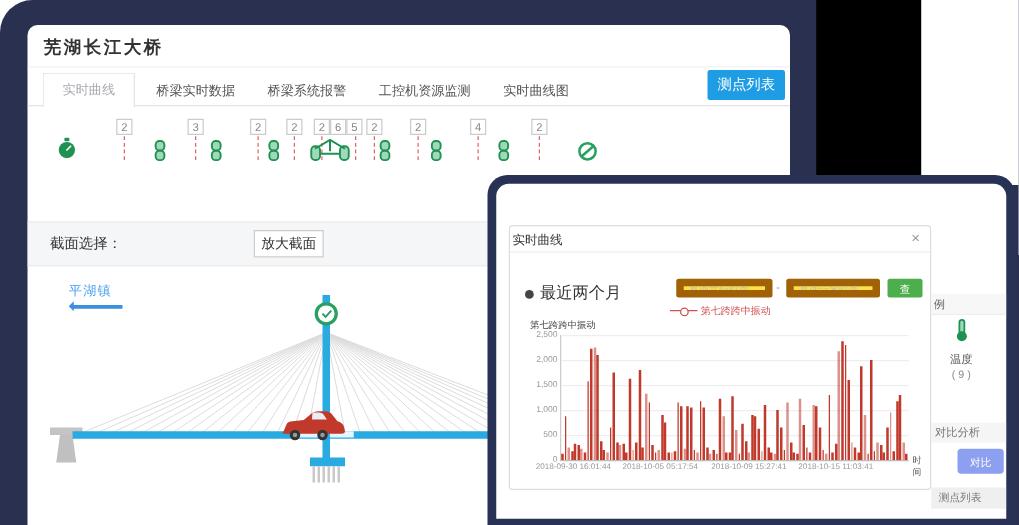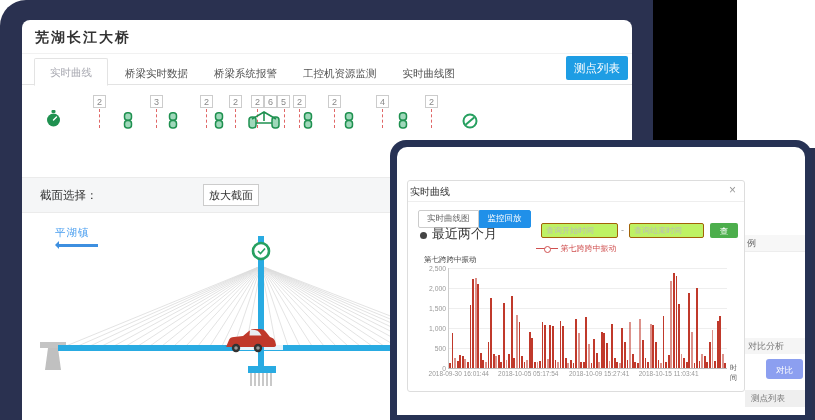--- a/index.html
+++ b/index.html
@@ -57,22 +57,22 @@
           border-radius:3px;box-sizing:border-box}
   .dlg-head{position:relative;height:20px;border-bottom:1px solid #eee}
   .dlg-title{position:absolute;left:2px;top:4px;font-size:10px;color:#333}
   .dlg-close{position:absolute;right:8px;top:2px;font-size:12px;color:#999;cursor:pointer}
   .dlg-tabs{position:absolute;left:10px;top:26px;white-space:nowrap}
   .dlg-tab{display:inline-block;font-size:8.5px;padding:2px 8px;border:1px solid #ccc;color:#666;background:#fff;cursor:pointer}
   .dlg-tab.first{border-radius:2px 0 0 2px}
   .dlg-tab.active{background:#2090e9;border-color:#2090e9;color:#fff;border-radius:0 2px 2px 0}
   .radio-row{position:absolute;left:12px;top:44px;font-size:13px;color:#333;cursor:pointer}
   .radio-dot{display:inline-block;width:7px;height:7px;border-radius:50%;background:#444;vertical-align:-1px;margin-right:5px}
-  .dt-input{position:absolute;top:42px;height:15px;border:1px solid #a16207;border-radius:2px;font-size:8px;color:#666;
-            padding:0 4px;box-sizing:border-box;background:#bef264}
+  .dt-input{position:absolute;top:42px;height:15px;border:6px solid #a16207;border-radius:2px;font-size:8px;color:#666;
+            padding:0 4px;box-sizing:border-box;background:#fde047}
   .dt-input::placeholder{color:#bbb}
   .dt-sep{position:absolute;top:44px;font-size:9px;color:#999}
   .query-btn{position:absolute;left:302px;top:42px;width:28px;height:15px;background:#4cae4c;color:#fff;border:none;
              font-size:8.5px;border-radius:2px;text-align:center;line-height:15px;cursor:pointer}
   .chart-legend{position:absolute;left:0;top:62px;width:100%;text-align:center;font-size:8px;color:#d05050}
   .chart-legend .mk{display:inline-block;width:22px;height:7px;position:relative;vertical-align:middle;margin-right:3px}
   .chart-legend .mk:before{content:"";position:absolute;left:0;top:3px;width:22px;border-top:1px solid #d05050}
   .chart-legend .mk:after{content:"";position:absolute;left:8px;top:0.5px;width:5px;height:5px;border:1px solid #d05050;border-radius:50%;background:#fff}
   
   .chart-block{position:absolute;left:10px;top:74px;width:318px;height:132px}
@@ -280,23 +280,20 @@
   </svg>
 </div>
 
 <div class="modal-frame">
   <div class="modal-inner">
 
     <div class="dialog">
       <div class="dlg-head">
         <span class="dlg-title">实时曲线</span>
         <span class="dlg-close">×</span>
-      </div>
-      <div class="dlg-tabs">
-        <span class="dlg-tab first">实时曲线图</span><span class="dlg-tab active">监控回放</span>
       </div>
       <div class="radio-row">
         <span class="radio-dot"></span><span>最近两个月</span>
       </div>
       <input class="dt-input" style="left: 133px; width: 77px;" placeholder="查询开始时间">
       <span class="dt-sep" style="left:213px">-</span>
       <input class="dt-input" style="left: 221px; width: 75px;" placeholder="查询结束时间">
       <button class="query-btn">查询</button>
 
       <div class="chart-legend">
@@ -428,17 +425,25 @@
             <div class="xtick" style="left: 3.5%;">2018-09-30 16:01:44</div>
             <div class="xtick" style="left: 28.5%;">2018-10-05 05:17:54</div>
             <div class="xtick" style="left: 54%;">2018-10-09 15:27:41</div>
             <div class="xtick" style="left: 79%;">2018-10-15 11:03:41</div>
           </div>
         <div class="x-axis-name">时间</div>
       </div>
     </div>
 
     <div class="sp-head">例</div>
+    <div class="sp-temp">
+      <svg width="11" height="19" viewBox="0 0 11 19">
+        <rect x="3.5" y="0.8" width="4" height="11" rx="2" fill="#9fd8ba" stroke="#1f9150" stroke-width="1.4"></rect>
+        <circle cx="5.5" cy="14" r="4" fill="#1f9150"></circle>
+      </svg>
+      <div class="t-label">温度</div>
+      <div class="t-count">( 9 )</div>
+    </div>
     <div class="sp-sec">对比分析</div>
     <button class="sp-btn">对比分析</button>
     <div class="sp-list">测点列表</div>
   </div>
 </div>
 
 </body></html>

